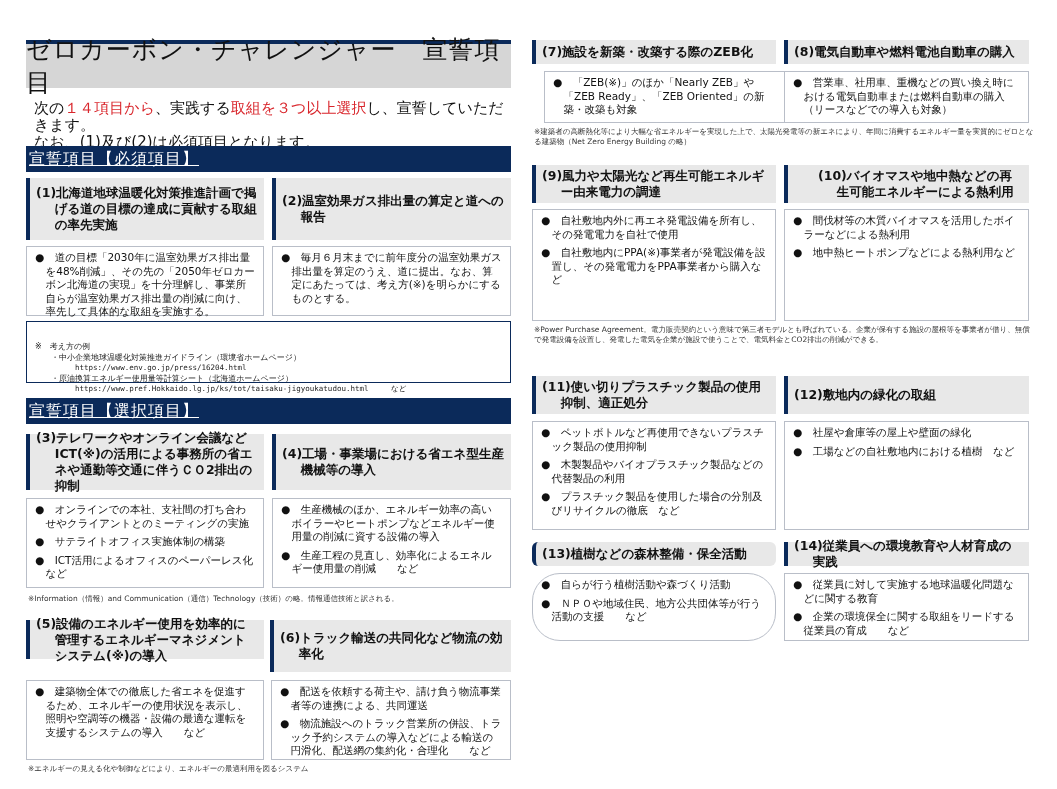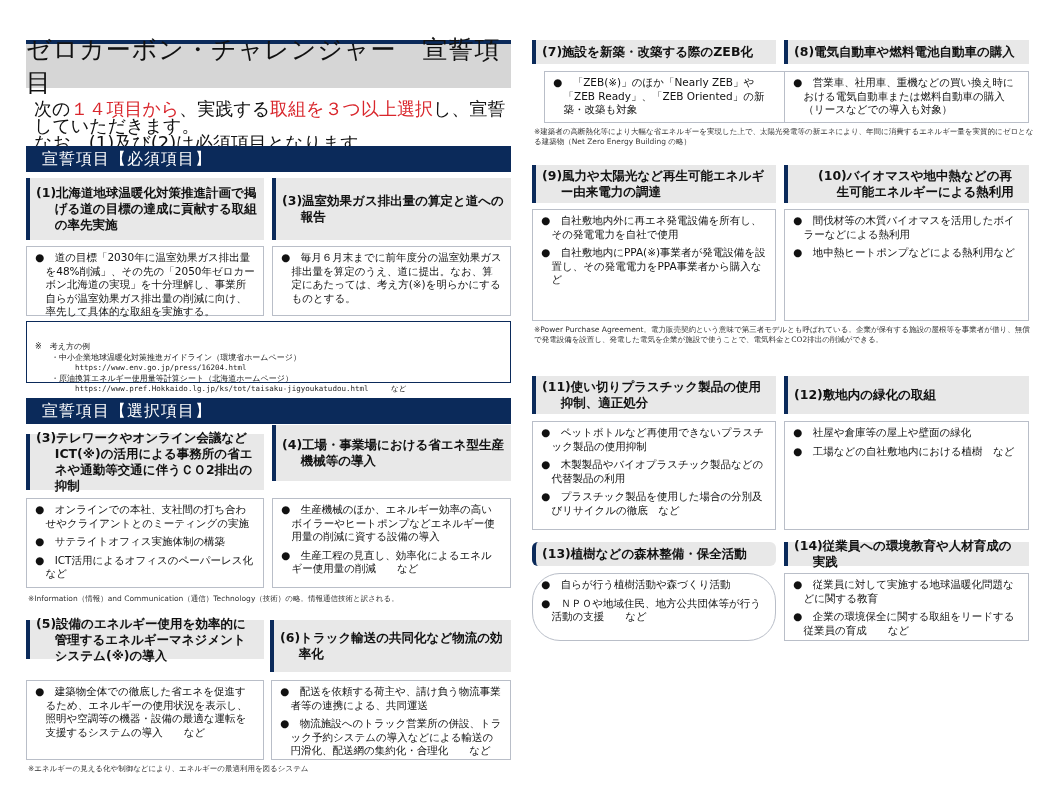--- a/index.html
+++ b/index.html
@@ -1,21 +1,21 @@
 <!DOCTYPE html>
 <html><head>
 <meta charset="utf-8">
 <style>
   * { box-sizing: border-box; margin: 0; padding: 0; }
   body { width: 1057px; height: 789px; background: #ffffff; font-family: "DejaVu Sans", "Liberation Sans", sans-serif; color: #111; position: relative; overflow: hidden; }
   .abs { position: absolute; }
   .title-bar { left: 26px; top: 40px; width: 485px; height: 48px; background: #d6d6d6; border-top: 4px solid #0b2a5a; display: flex; align-items: center; justify-content: center; font-size: 25px; letter-spacing: 1px; color: #111; }
-  .intro { left: 34px; top: 100px; width: 480px; font-size: 18px; line-height: 17px; color: #111; }
+  .intro { left: 34px; top: 100px; width: 480px; font-size: 15px; line-height: 17px; color: #111; }
   .intro .red { color: #d9262c; }
-  .sec-head { left: 26px; width: 485px; height: 26px; background: #0b2a5a; color: #fff; font-size: 16px; padding-left: 16px; display: flex; align-items: center; letter-spacing: 1px; }
+  .sec-head { left: 26px; width: 485px; height: 26px; background: #0b2a5a; color: #fff; font-size: 16px; padding-left: 3px; display: flex; align-items: center; letter-spacing: 1px; text-decoration: underline; }
   .card-head { background: #e8e8e8; border-left: 4px solid #0b2a5a; font-size: 12.5px; font-weight: bold; color: #111; display: flex; align-items: center; padding: 3px 6px 3px 6px; line-height: 16px; }
   .card-head .t { padding-left: 1.5em; text-indent: -1.5em; }
   .card-body { background: #fff; border: 1px solid #b9bec8; font-size: 10.5px; line-height: 13.5px; padding: 4px 8px 4px 8px; color: #111; }
   .card-body .b { margin-bottom: 5px; padding-left: 1em; text-indent: -1em; }
   .note { font-size: 7.5px; line-height: 10px; color: #333; }
   .ref-box { left: 26px; top: 321px; width: 485px; height: 62px; border: 1px solid #0b2a5a; font-size: 8px; line-height: 10.5px; padding: 20px 8px; color: #222; }
   .ref-box .i1 { padding-left: 16px; }
   .ref-box .i2 { padding-left: 40px; font-family: "DejaVu Sans Mono", monospace; font-size: 7.5px; }
 </style>
 </head>
@@ -31,21 +31,21 @@
 <div class="abs sec-head" style="top:146px;">宣誓項目【必須項目】</div>
 
 <div class="abs card-head" style="left:26px;top:178px;width:238px;height:62px;">
     <span class="t">(1)北海道地球温暖化対策推進計画で掲げる道の目標の達成に貢献する取組の率先実施</span>
   </div>
 <div class="abs card-body" style="left:26px;top:246px;width:238px;height:70px;">
   <div class="b">●　道の目標「2030年に温室効果ガス排出量を48%削減」、その先の「2050年ゼロカーボン北海道の実現」を十分理解し、事業所自らが温室効果ガス排出量の削減に向け、率先して具体的な取組を実施する。</div>
 </div>
 
 <div class="abs card-head" style="left:272px;top:178px;width:239px;height:62px;">
-    <span class="t">(3)温室効果ガス排出量の算定と道への報告</span>
+    <span class="t">(2)温室効果ガス排出量の算定と道への報告</span>
   </div>
 <div class="abs card-body" style="left:272px;top:246px;width:239px;height:70px;">
   <div class="b">●　毎月６月末までに前年度分の温室効果ガス排出量を算定のうえ、道に提出。なお、算定にあたっては、考え方(※)を明らかにするものとする。</div>
 </div>
 
 <div class="abs ref-box">
   <div>※　考え方の例</div>
   <div class="i1">・中小企業地球温暖化対策推進ガイドライン（環境省ホームページ）</div>
   <div class="i2">https://www.env.go.jp/press/16204.html</div>
   <div class="i1">・原油換算エネルギー使用量等計算シート（北海道ホームページ）</div>
@@ -56,21 +56,21 @@
 
 <div class="abs card-head" style="left:26px;top:434px;width:238px;height:56px;">
     <span class="t">(3)テレワークやオンライン会議などICT(※)の活用による事務所の省エネや通勤等交通に伴うＣＯ2排出の抑制</span>
   </div>
 <div class="abs card-body" style="left:26px;top:498px;width:238px;height:90px;">
   <div class="b">●　オンラインでの本社、支社間の打ち合わせやクライアントとのミーティングの実施</div>
   <div class="b">●　サテライトオフィス実施体制の構築</div>
   <div class="b">●　ICT活用によるオフィスのペーパーレス化など</div>
 </div>
 
-<div class="abs card-head" style="left:272px;top:425px;width:239px;height:56px;">
+<div class="abs card-head" style="left:272px;top:434px;width:239px;height:56px;">
     <span class="t">(4)工場・事業場における省エネ型生産機械等の導入</span>
   </div>
 <div class="abs card-body" style="left:272px;top:498px;width:239px;height:90px;">
   <div class="b">●　生産機械のほか、エネルギー効率の高いボイラーやヒートポンプなどエネルギー使用量の削減に資する設備の導入</div>
   <div class="b">●　生産工程の見直し、効率化によるエネルギー使用量の削減　　など</div>
 </div>
 <div class="abs note" style="left:28px;top:594px;width:485px;">※Information（情報）and Communication（通信）Technology（技術）の略。情報通信技術と訳される。</div>
 
 <div class="abs card-head" style="left:26px;top:620px;width:238px;height:39px;">
     <span class="t">(5)設備のエネルギー使用を効率的に管理するエネルギーマネジメントシステム(※)の導入</span>

